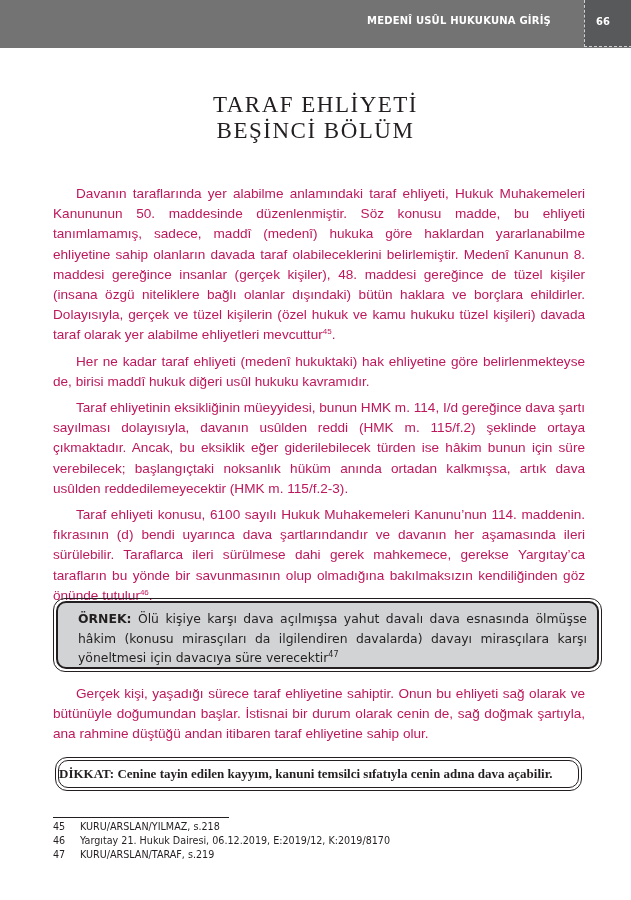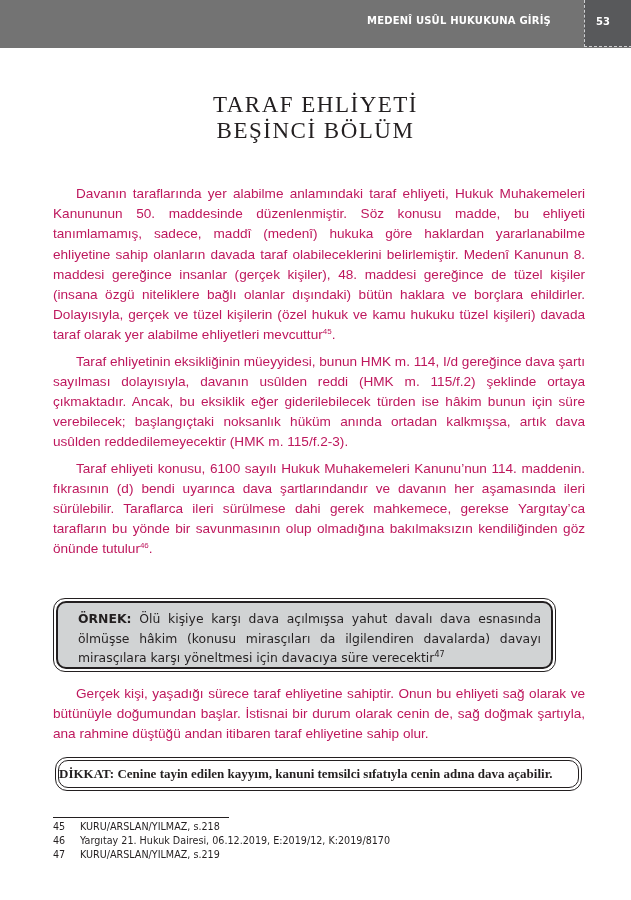--- a/index.html
+++ b/index.html
@@ -9,49 +9,50 @@
     .header-title { position: absolute; right: 80px; top: 15px; font-family: "DejaVu Sans", sans-serif; font-weight: bold; font-size: 10px; letter-spacing: 0.2px; color: #ffffff; }
     .page-num-box { position: absolute; left: 584px; top: 0; width: 47px; height: 46px; background: #58595b; border-left: 1px dashed #cfd0d2; border-bottom: 1px dashed #cfd0d2; }
     .page-num { position: absolute; left: 11px; top: 16px; font-family: "DejaVu Sans", sans-serif; font-weight: bold; font-size: 10px; color: #ffffff; }
 
     .chapter { position: absolute; left: 0; top: 92px; width: 631px; text-align: center; font-family: "Liberation Serif", serif; font-size: 23px; line-height: 26px; letter-spacing: 1.5px; color: #231f20; }
 
     .body-text { position: absolute; left: 53px; width: 532px; font-size: 13.6px; line-height: 20.2px; text-align: justify; color: #be185d; }
     .body-text p { margin: 0 0 6px 0; text-indent: 23px; hyphens: manual; }
     sup { font-size: 8px; line-height: 0; vertical-align: 5px; }
 
-    .example-box { position: absolute; left: 53px; top: 598px; width: 503px; height: 74px; border: 1px solid #231f20; border-radius: 12px; padding: 2px; box-sizing: border-box; }
+    .example-box { position: absolute; left: 53px; top: 598px; width: 549px; height: 74px; border: 1px solid #231f20; border-radius: 12px; padding: 2px; box-sizing: border-box; }
     .example-inner { width: 100%; height: 100%; background: #d1d3d4; border: 2px solid #231f20; border-radius: 10px; box-sizing: border-box; padding: 6px 10px 0 20px; font-family: "DejaVu Sans", sans-serif; font-size: 12.4px; line-height: 19.5px; text-align: justify; color: #231f20; }
     .example-inner b { font-weight: bold; }
 
     .warning-box { position: absolute; left: 55px; top: 757px; width: 527px; height: 34px; border: 1px solid #231f20; border-radius: 12px; padding: 2px; box-sizing: border-box; }
     .warning-inner { width: 100%; height: 100%; border: 1px solid #231f20; border-radius: 10px; box-sizing: border-box; text-align: left; font-family: "Liberation Serif", serif; font-weight: bold; font-size: 13px; line-height: 26px; color: #231f20; }
 
     .fn-rule { position: absolute; left: 53px; top: 817px; width: 176px; height: 1px; background: #231f20; }
     .footnotes { position: absolute; left: 53px; top: 820px; font-family: "DejaVu Sans", sans-serif; font-size: 9.6px; line-height: 14px; color: #231f20; }
     .fn { display: flex; }
     .fn-num { width: 27px; }
   </style>
 </head>
 <body>
 
 <div class="header">
   <span class="header-title">MEDENÎ USÛL HUKUKUNA GİRİŞ</span>
   <div class="page-num-box">
-    <span class="page-num">53</span>
+    <span class="page-num">66</span>
   </div>
 </div>
 
 <div class="chapter">
   <div>TARAF EHLİYETİ</div>
   <div>BEŞİNCİ BÖLÜM</div>
 </div>
 
 <div class="body-text" style="top:184px;">
   <p><span>Davanın taraflarında yer alabilme anlamındaki taraf ehliyeti, Hukuk Muhakemeleri Kanununun 50. maddesinde düzenlenmiştir. Söz konusu madde, bu ehliyeti tanımlamamış, sadece, maddî (medenî) hukuka göre haklardan yararlanabilme ehliyetine sahip olanların davada taraf olabileceklerini belirlemiştir. Medenî Kanunun 8. maddesi gereğince insanlar (gerçek kişiler), 48. maddesi gereğince de tüzel kişiler (insana özgü niteliklere bağlı olanlar dışındaki) bütün haklara ve borçlara ehildirler. Dolayısıyla, gerçek ve tüzel kişilerin (özel hukuk ve kamu hukuku tüzel kişileri) davada taraf olarak yer alabilme ehliyetleri mevcuttur</span><sup>45</sup><span>.</span></p>
+  <p><span>Her ne kadar taraf ehliyeti (medenî hukuktaki) hak ehliyetine göre belirlenmekteyse de, birisi maddî hukuk diğeri usûl hukuku kavramıdır.</span></p>
   <p><span>Taraf ehliyetinin eksikliğinin müeyyidesi, bunun HMK m. 114, I/d gereğince dava şartı sayılması dolayısıyla, davanın usûlden reddi (HMK m. 115/f.2) şeklinde ortaya çıkmaktadır. Ancak, bu eksiklik eğer giderilebilecek türden ise hâkim bunun için süre verebilecek; başlangıçtaki noksanlık hüküm anında ortadan kalkmışsa, artık dava usûlden reddedilemeyecektir (HMK m. 115/f.2-3).</span></p>
   <p><span>Taraf ehliyeti konusu, 6100  sayılı Hukuk Muhakemeleri Kanunu’nun 114. maddenin. fıkrasının (d) bendi uyarınca dava şartlarındandır ve davanın her aşamasında ileri sürülebilir. Taraflarca ileri sürülmese dahi gerek mahkemece, gerekse Yargıtay’ca tarafların bu yönde bir savunmasının olup olmadığına bakılmaksızın kendiliğinden göz önünde tutulur</span><sup>46</sup><span>.</span></p>
 </div>
 
 <div class="example-box">
   <div class="example-inner">
     <b>ÖRNEK:</b><span> Ölü kişiye karşı dava açılmışsa yahut davalı dava esnasında ölmüşse hâkim (konusu mirasçıları da ilgilendiren davalarda) davayı mirasçılara karşı yöneltmesi için davacıya süre verecektir</span><sup>47</sup>
   </div>
 </div>
 
@@ -70,15 +71,15 @@
   <div class="fn">
       <span class="fn-num">45</span>
       <span>KURU/ARSLAN/YILMAZ, s.218</span>
     </div>
   <div class="fn">
       <span class="fn-num">46</span>
       <span>Yargıtay 21. Hukuk Dairesi, 06.12.2019, E:2019/12, K:2019/8170</span>
     </div>
   <div class="fn">
       <span class="fn-num">47</span>
-      <span>KURU/ARSLAN/YILMAZ, s.219</span>
+      <span>KURU/ARSLAN/TARAF, s.219</span>
     </div>
 </div>
 
 </body></html>

